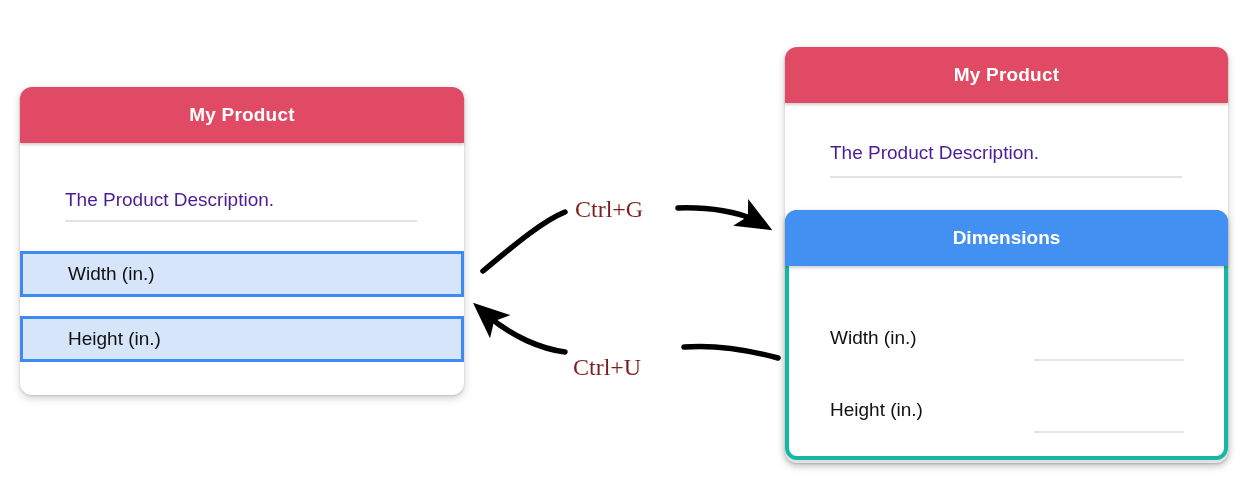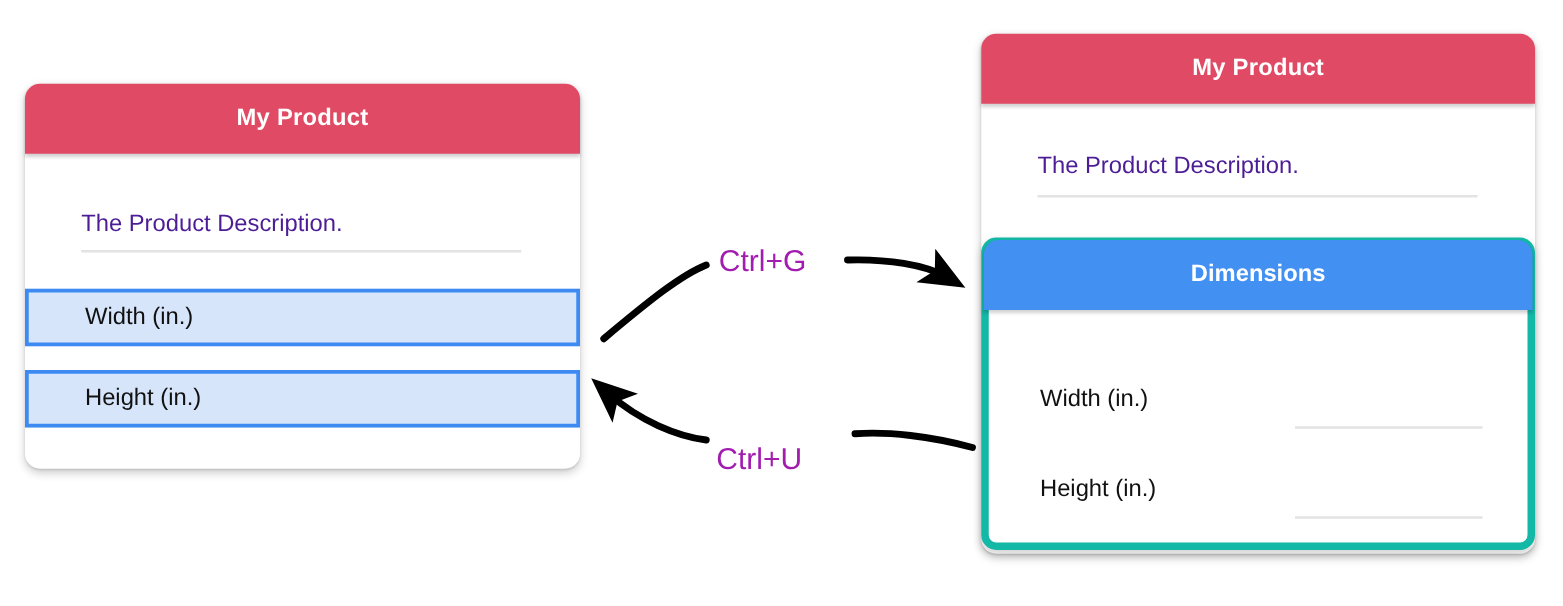--- a/index.html
+++ b/index.html
@@ -20,20 +20,21 @@
     position: absolute;
     inset: 0;
   }
 
   
   .card {
     position: absolute;
     background: #ffffff;
     border-radius: 12px;
     box-shadow: 0 3px 8px rgba(0,0,0,0.20), 0 1px 2px rgba(0,0,0,0.12);
+    margin-top: 20px;
   }
   .card-header {
     position: absolute;
     left: 0;
     right: 0;
     top: 0;
     height: 56px;
     border-top-left-radius: 12px;
     border-top-right-radius: 12px;
     display: flex;
@@ -111,21 +112,21 @@
   }
 
   
   #dim-card {
     position: absolute;
     left: 0px;
     top: 163px;
     width: 443px;
     height: 250px;
     box-sizing: border-box;
-    border: 6px solid #14b8a6;
+    border: 4px solid #14b8a6;
     border-radius: 12px;
     background: #ffffff;
     box-shadow: 0 3px 7px rgba(0,0,0,0.18);
   }
   #dim-header {
     position: absolute;
     left: -4px;
     right: -4px;
     top: -4px;
     height: 56px;
@@ -169,22 +170,23 @@
     position: absolute;
     left: 0;
     top: 0;
     width: 1250px;
     height: 485px;
     pointer-events: none;
   }
   .kbd-label {
     position: absolute;
     font-size: 24px;
-    color: #a21caf;
+    color: #7f1d1d;
     white-space: nowrap;
+    font-family: Liberation Serif, serif;
   }
   #label-ctrl-g { left: 575px; top: 196px; }
   #label-ctrl-u { left: 573px; top: 354px; }
 </style>
 </head>
 <body>
 
 <div class="stage">
 
   <div class="card" id="left-card">

